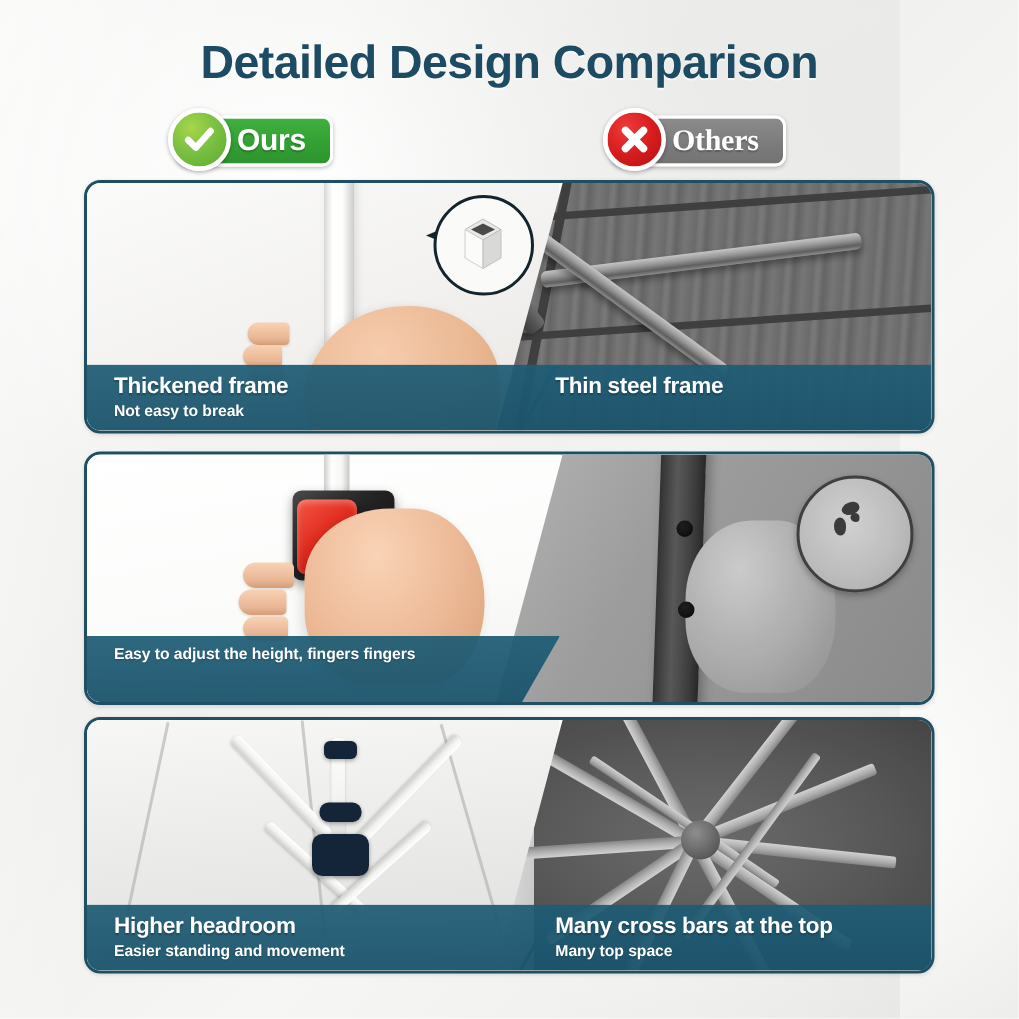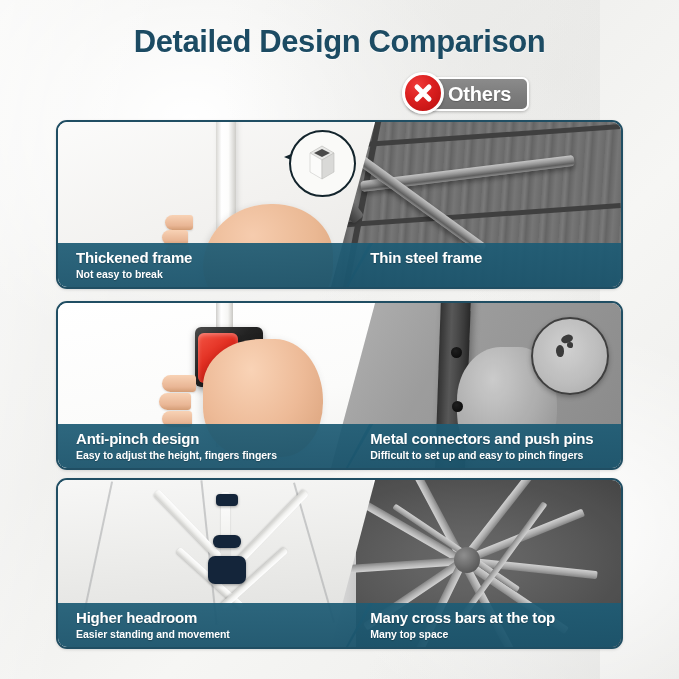--- a/index.html
+++ b/index.html
@@ -77,20 +77,21 @@
   }
   .badge-ours {
     left: 118px;
     top: 4px;
     background: linear-gradient(180deg, #41b03f 0%, #33a033 55%, #2d9430 100%);
   }
   .badge-others {
     left: 408px;
     top: 4px;
     background: linear-gradient(180deg, #8b8b8b 0%, #7c7c7c 55%, #737373 100%);
+    font-family: Liberation Serif, serif;
   }
   .badge-icon {
     position: absolute;
     left: -8px;
     top: -7px;
     width: 42px;
     height: 42px;
     border-radius: 50%;
     border: 3px solid #ffffff;
     box-sizing: border-box;
@@ -425,20 +426,28 @@
 </head>
 <body>
 
 <div class="page">
   <div class="bg-sheen"></div>
 
   <div class="title">Detailed Design Comparison</div>
 
   <div class="badge-row">
 
+    <div class="badge badge-ours">
+      <div class="badge-icon icon-check">
+        <svg width="24" height="24" viewBox="0 0 24 24" aria-hidden="true">
+          <path d="M4.5 12.4 L9.6 17.4 L19.4 6.4" fill="none" stroke="#ffffff" stroke-width="4.4" stroke-linecap="round" stroke-linejoin="round"></path>
+        </svg>
+      </div>
+      <span class="badge-label">Ours</span>
+    </div>
 
     <div class="badge badge-others">
       <div class="badge-icon icon-cross">
         <svg width="24" height="24" viewBox="0 0 24 24" aria-hidden="true">
           <path d="M6 6 L18 18 M18 6 L6 18" fill="none" stroke="#ffffff" stroke-width="5" stroke-linecap="round"></path>
         </svg>
       </div>
       <span class="badge-label">Others</span>
     </div>
   </div>
@@ -514,26 +523,21 @@
           <div class="inset-circle">
             <div class="blood bl1"></div>
             <div class="blood bl2"></div>
             <div class="blood bl3"></div>
           </div>
         </div>
       </div>
 
       <div class="caption-bar">
         <div class="cap cap-left">
-          <div class="cap-title">Anti-pinch design</div>
           <div class="cap-sub">Easy to adjust the height, fingers fingers</div>
-        </div>
-        <div class="cap cap-right">
-          <div class="cap-title">Metal connectors and push pins</div>
-          <div class="cap-sub">Difficult to set up and easy to pinch fingers</div>
         </div>
       </div>
 
     </div>
   </div>
 
   <div class="row row-3">
     <div class="panels">
 
       <div class="panel panel-left">

